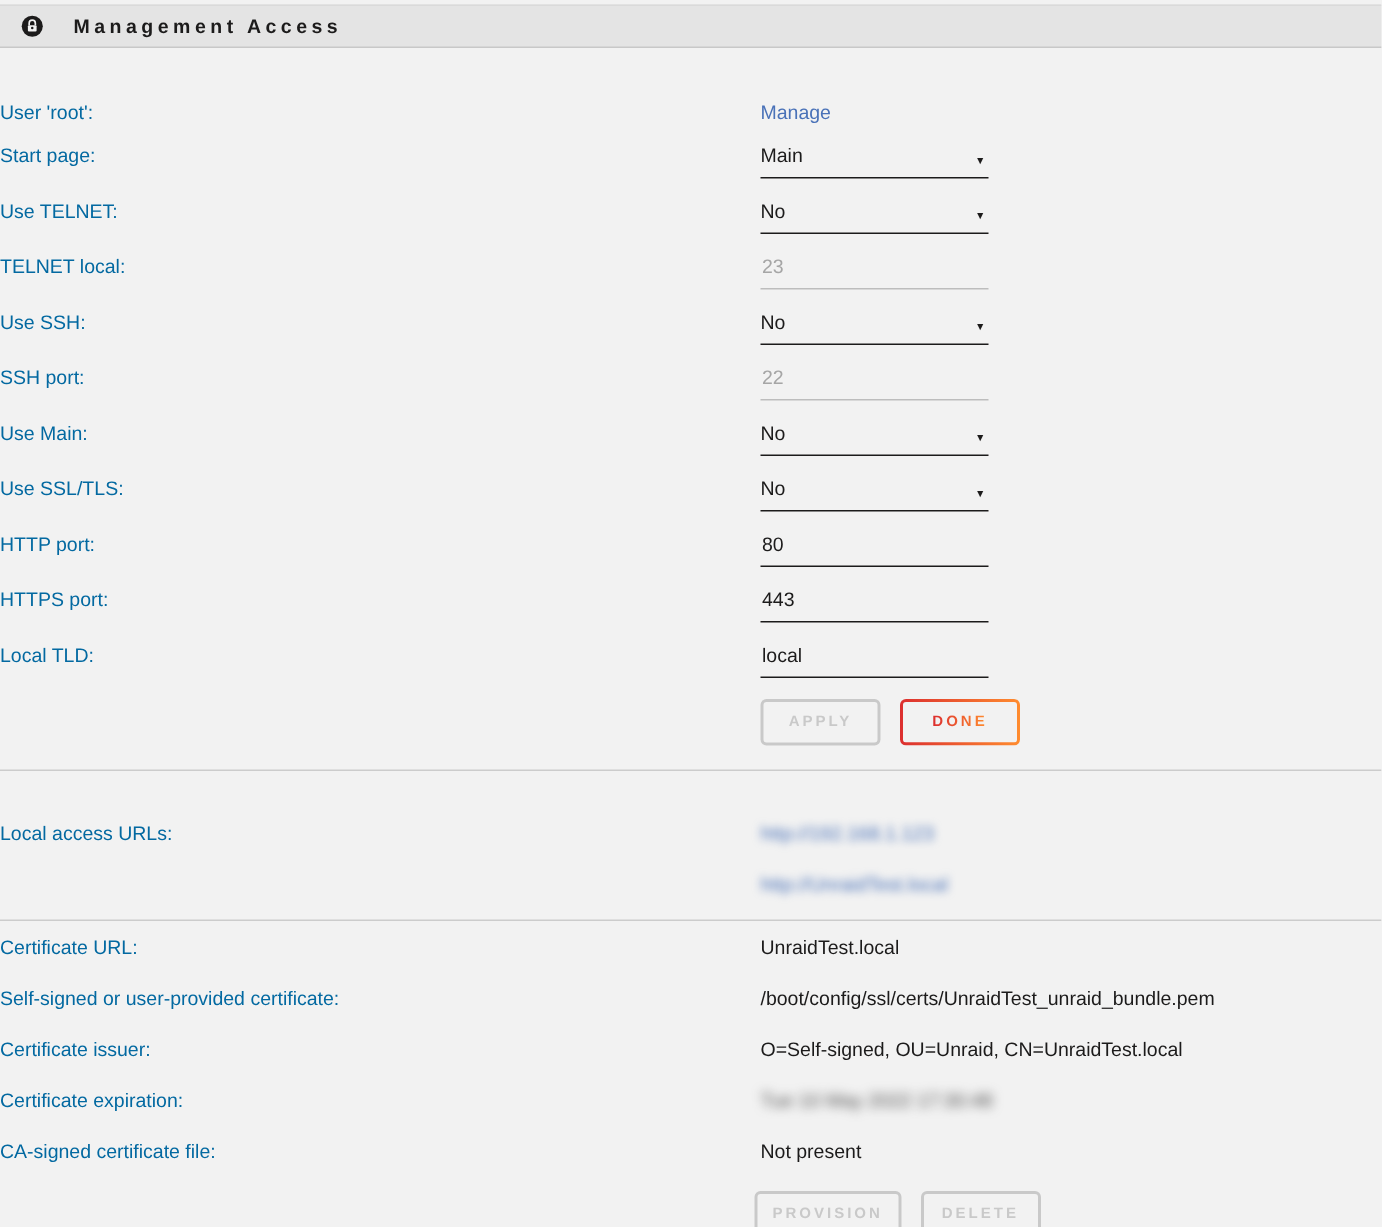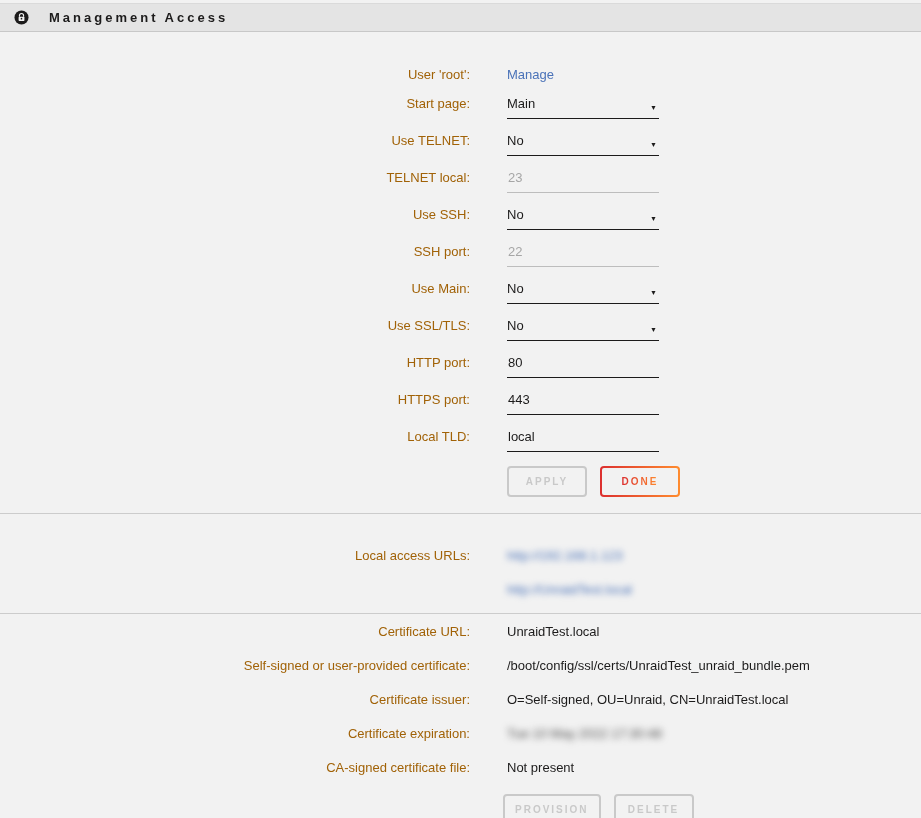--- a/index.html
+++ b/index.html
@@ -28,22 +28,21 @@
     font-weight:600;
     letter-spacing:3px;
     color:#1c1b1b;
     padding-left:11px;
   }
   .lock-badge { display:flex; align-items:center; }
   
   .label-col {
     width:470px;
     flex:none;
-    text-align:right;
-    color:#a16207;
+    color:#0369a1;
   }
   .value-col { margin-left:37px; }
   
   .form-section { padding-top:35px; }
   .frow {
     display:flex;
     align-items:baseline;
     margin-bottom:14px;
   }
   .ctl-box {

